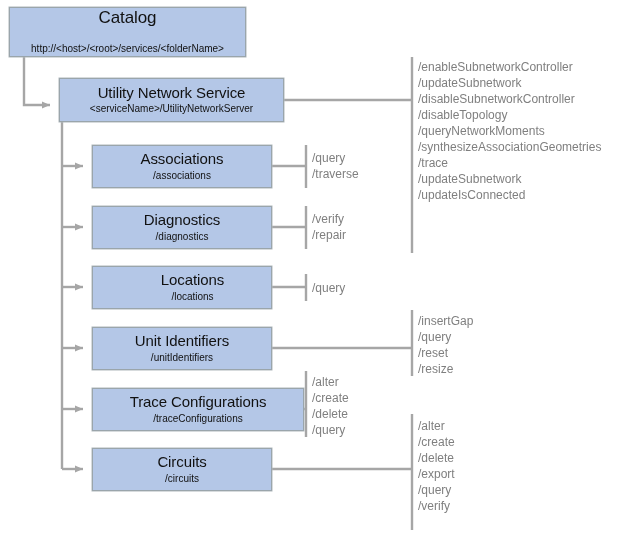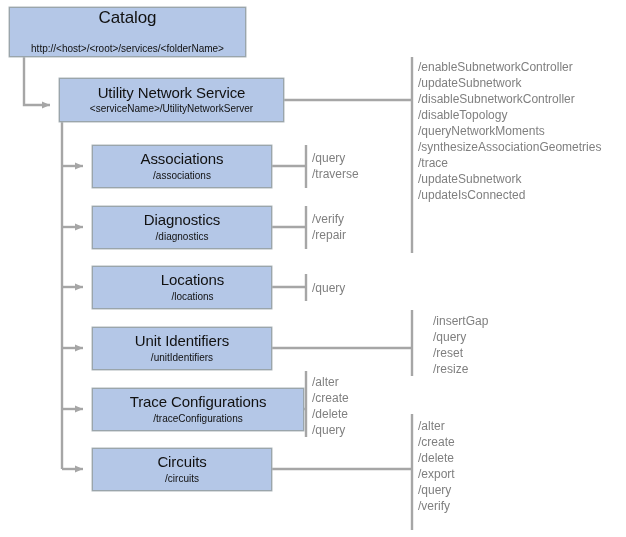--- a/index.html
+++ b/index.html
@@ -174,21 +174,21 @@
 
   <div class="oplist" style="left:312px; top:211px;">
       <div>/verify</div>
       <div>/repair</div>
     </div>
 
   <div class="oplist" style="left:312px; top:280px;">
       <div>/query</div>
     </div>
 
-  <div class="oplist" style="left:433px; top:313px;">
+  <div class="oplist" style="left:418px; top:313px;">
       <div>/insertGap</div>
       <div>/query</div>
       <div>/reset</div>
       <div>/resize</div>
     </div>
 
   <div class="oplist" style="left:312px; top:374px;">
       <div>/alter</div>
       <div>/create</div>
       <div>/delete</div>

